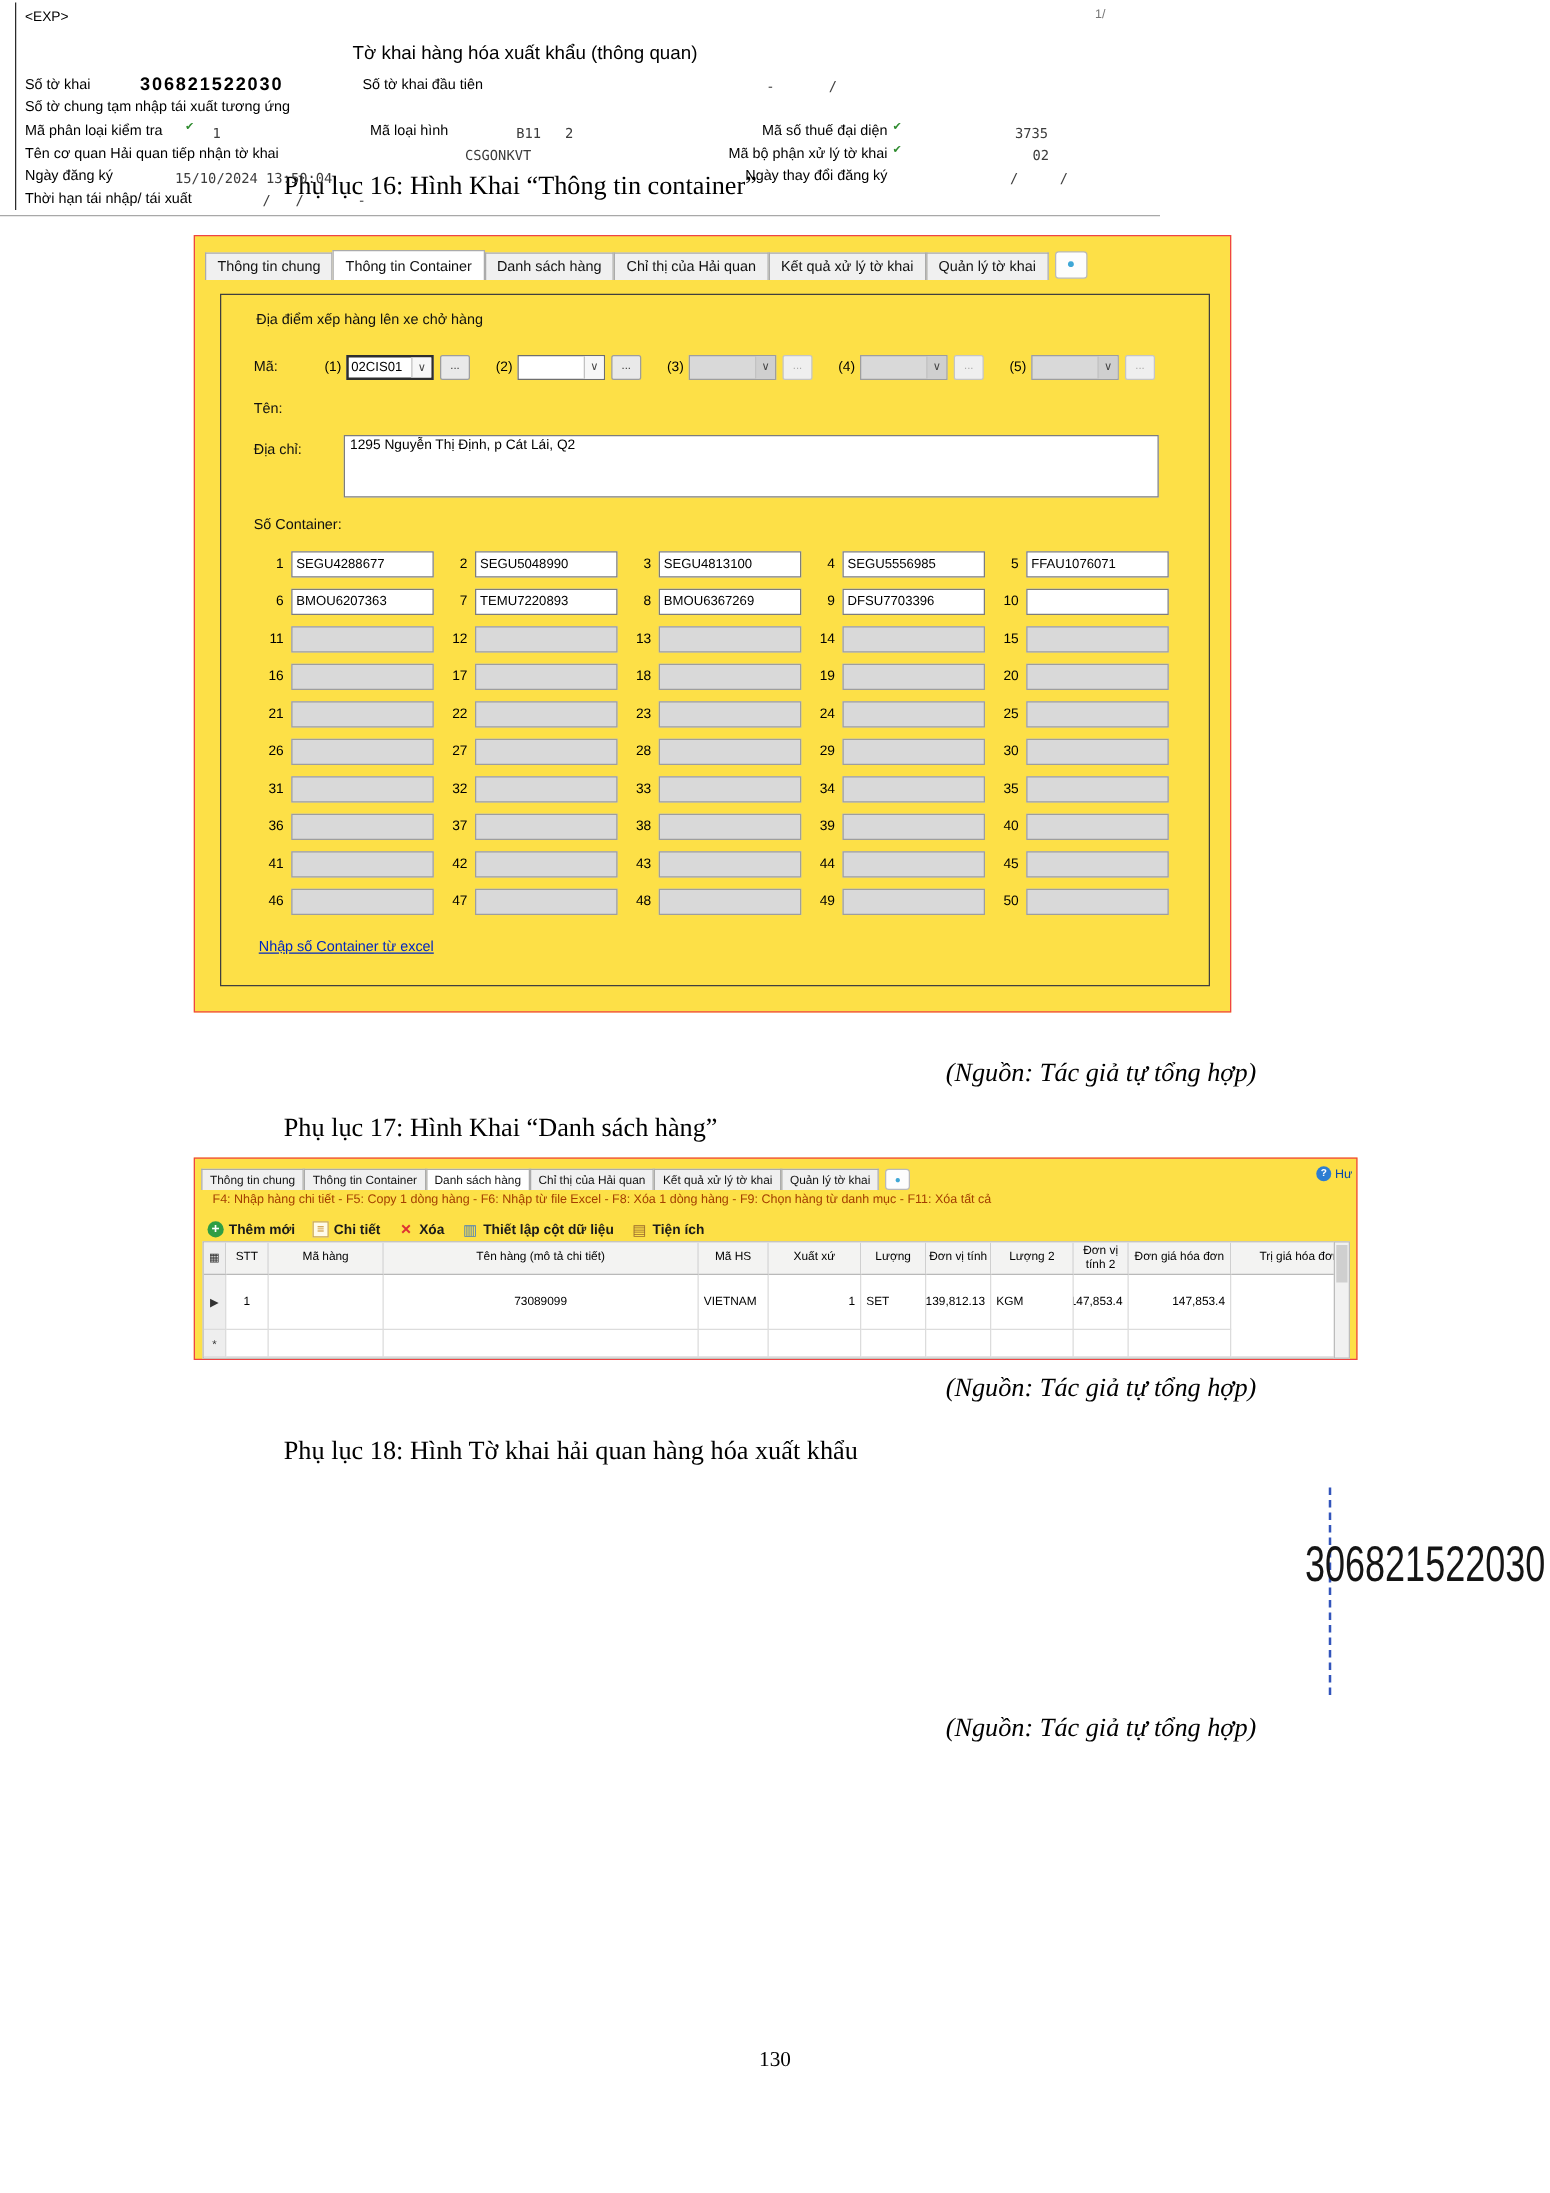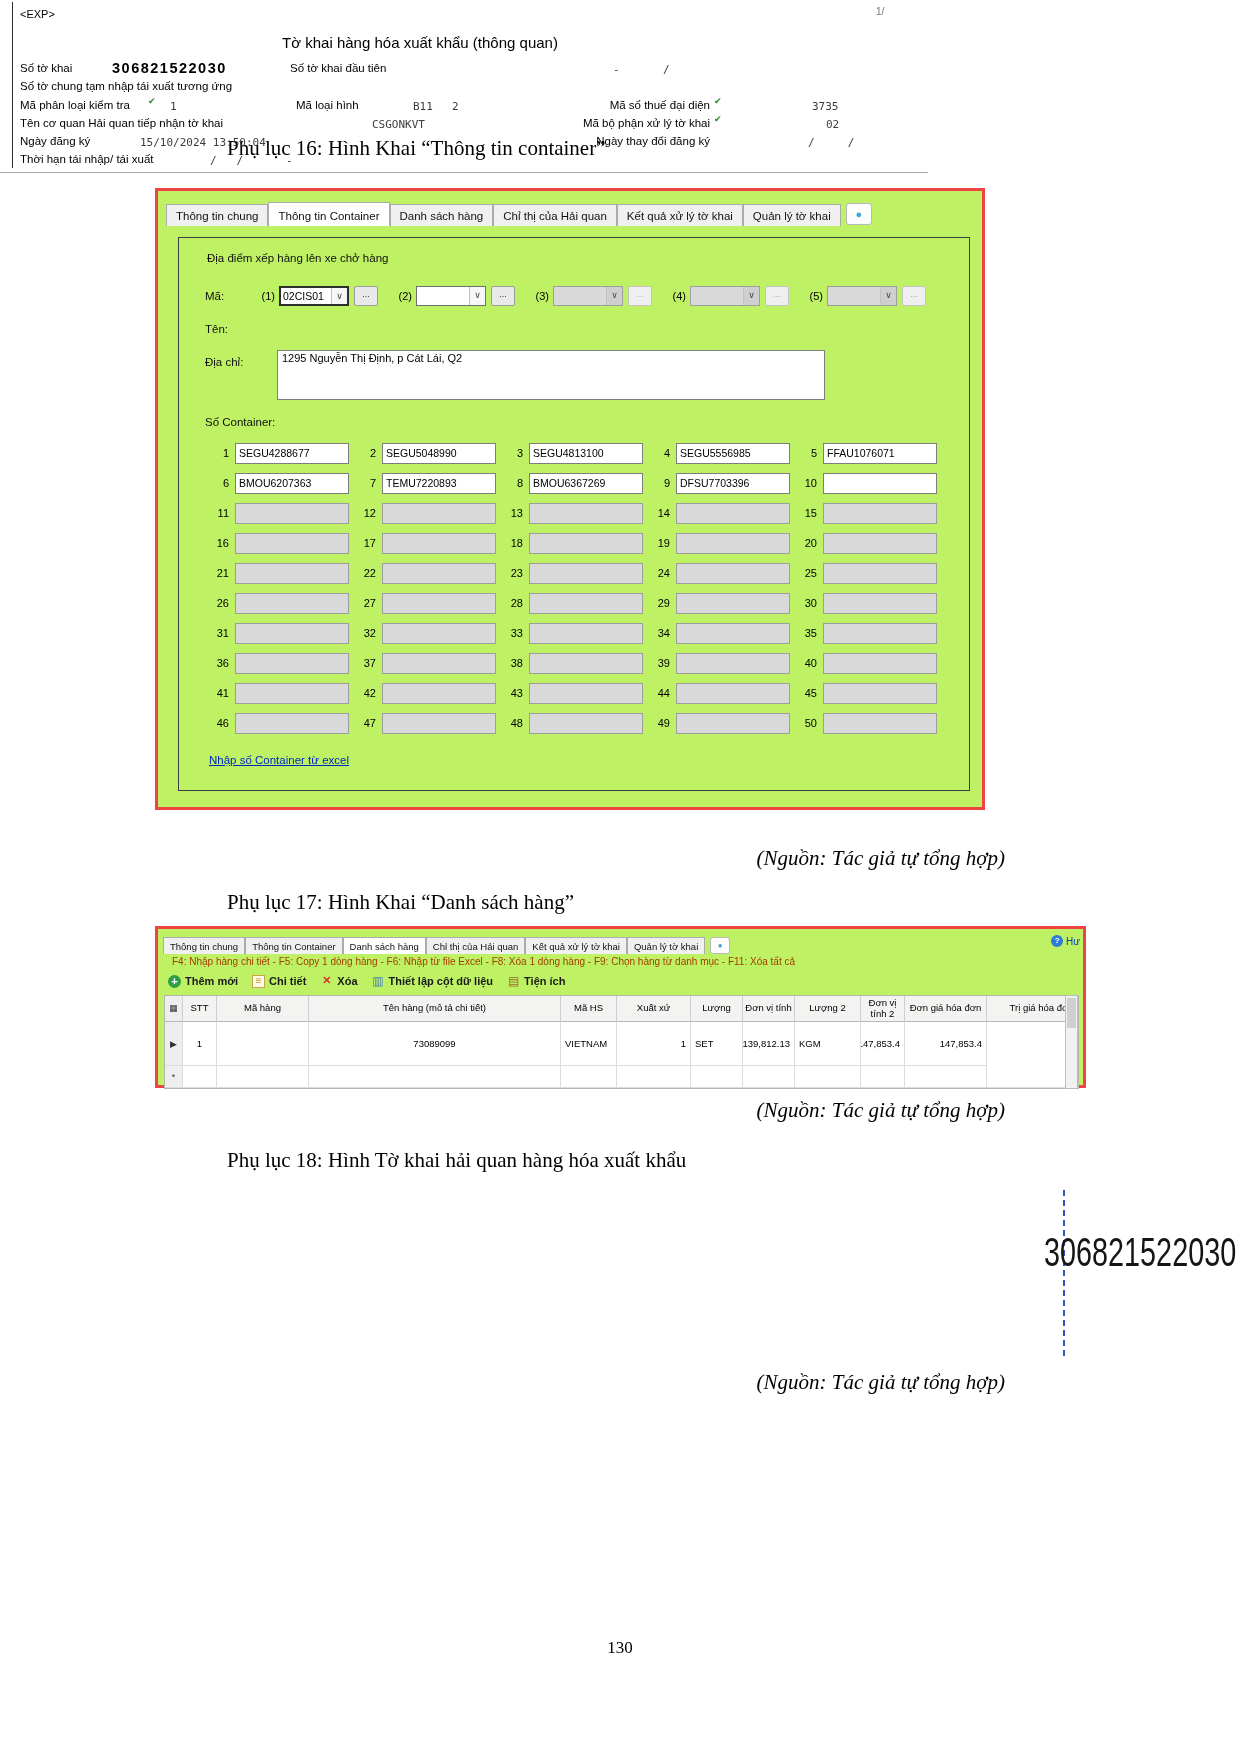--- a/index.html
+++ b/index.html
@@ -5,21 +5,21 @@
   html,body{margin:0;padding:0}
   body{width:1240px;height:1754px;background:#fff;position:relative;overflow:hidden;
        font-family:"Liberation Sans",sans-serif;color:#000}
 
   
   .doc-heading{position:absolute;left:227px;font-family:"Liberation Serif",serif;font-size:21px;white-space:nowrap}
   .caption{position:absolute;right:235px;font-family:"Liberation Serif",serif;font-style:italic;font-size:21px;white-space:nowrap}
   .pageno{position:absolute;top:1638px;left:0;width:100%;text-align:center;font-family:"Liberation Serif",serif;font-size:17px}
 
   
-  .shot{position:absolute;background:#bef264;border:3px solid #ef4444;box-sizing:border-box}
+  .shot{position:absolute;background:#fde047;border:1px solid #ef4444;box-sizing:border-box}
   #shot1{left:155px;top:188px;width:830px;height:622px}
   #shot2{left:155px;top:926px;width:931px;height:162px}
   #shot3{left:158px;top:1186px;width:928px;height:172px;background:#fff;border:none;border-bottom:1px solid #a8a8a8}
 
   
   .tabstrip{position:absolute;display:flex;align-items:flex-end}
   #shot1 .tabstrip{left:8px;top:9px;height:26px}
   #shot2 .tabstrip{left:5px;top:5px;height:20px}
   .tab{background:#f0f0f0;border:1px solid #ababab;border-bottom:none;color:#111;white-space:nowrap;cursor:default}
   #shot1 .tab{font-size:11.5px;padding:5px 9px 4px}
@@ -58,21 +58,21 @@
           padding:0 3px;overflow:hidden;white-space:nowrap;box-sizing:content-box}
   .cinput.off{background:#d9d9d9;border-color:#9e9e9e}
   .s1-link{position:absolute;left:30px;top:516px;font-size:11.5px;color:#0026c0;text-decoration:underline;cursor:pointer}
 
   
   .s2-help{position:absolute;right:3px;top:6px;display:flex;align-items:center;gap:3px}
   .help-icon{width:12px;height:12px;border-radius:50%;background:#2d7dd2;color:#fff;font-size:8px;font-weight:bold;
              text-align:center;line-height:12px}
   .help-link{font-size:10px;color:#0645ad;}
   .s2-hint{position:absolute;left:14px;top:27px;font-size:10px;color:#a33e00;white-space:nowrap}
-  .s2-toolbar{position:absolute;left:10px;top:41px;display:flex;align-items:center;height:22px}
+  .s2-toolbar{position:absolute;left:10px;top:41px;display:flex;align-items:flex-end;height:22px}
   .tbtn{display:flex;align-items:center;margin-right:14px;cursor:default}
   .ticon{display:inline-block;width:13px;height:13px;margin-right:4px;position:relative}
   .ticon::before{position:absolute;left:0;right:0;top:50%;transform:translateY(-52%);text-align:center}
   .add-icon{background:#2f9e44;border-radius:50%}
   .add-icon::before{content:"+";color:#fff;font-size:11px;font-weight:bold}
   .detail-icon{background:#fffbe8;border:1px solid #caa64a;box-sizing:border-box}
   .detail-icon::before{content:"≡";color:#c9912c;font-size:10px}
   .delete-icon::before{content:"✕";color:#d33;font-size:11px;font-weight:bold}
   .columns-icon::before{content:"▥";color:#4a7ebb;font-size:12px}
   .utilities-icon::before{content:"▤";color:#9a6b2f;font-size:12px}
@@ -169,21 +169,21 @@
           <span class="slot-idx">(5)</span>
           <span class="combo disabled">
             <span class="combo-val"></span>
             <span class="combo-arrow">∨</span>
           </span>
           <span class="dots disabled">...</span>
         </span>
       </div>
     <span class="flabel" style="left:26px;top:85px">Tên:</span>
     <span class="flabel" style="left:26px;top:118px">Địa chỉ:</span>
-    <div class="s1-input" style="left:98px;top:112px;width:548px;height:50px">1295 Nguyễn Thị Định, p Cát Lái, Q2</div>
+    <div class="s1-input" style="left:98px;top:112px;width:652px;height:50px">1295 Nguyễn Thị Định, p Cát Lái, Q2</div>
     <span class="flabel" style="left:26px;top:178px">Số Container:</span>
     <div class="cgrid" id="container-grid">
         <div class="ccell">
           <span class="cnum">1</span>
           <div class="cinput">SEGU4288677</div>
         </div>
         <div class="ccell">
           <span class="cnum">2</span>
           <div class="cinput">SEGU5048990</div>
         </div>

